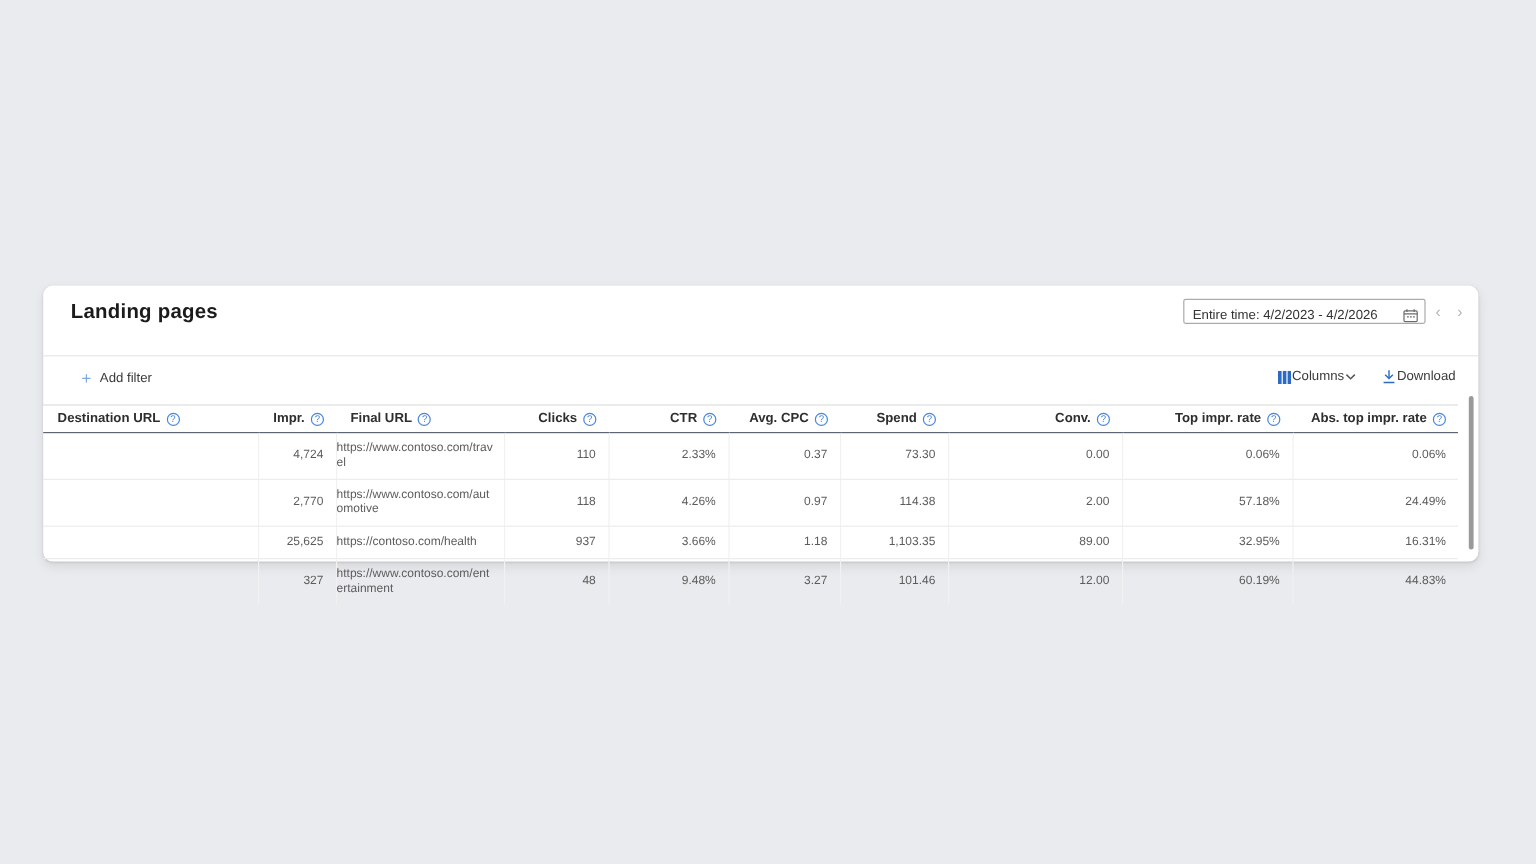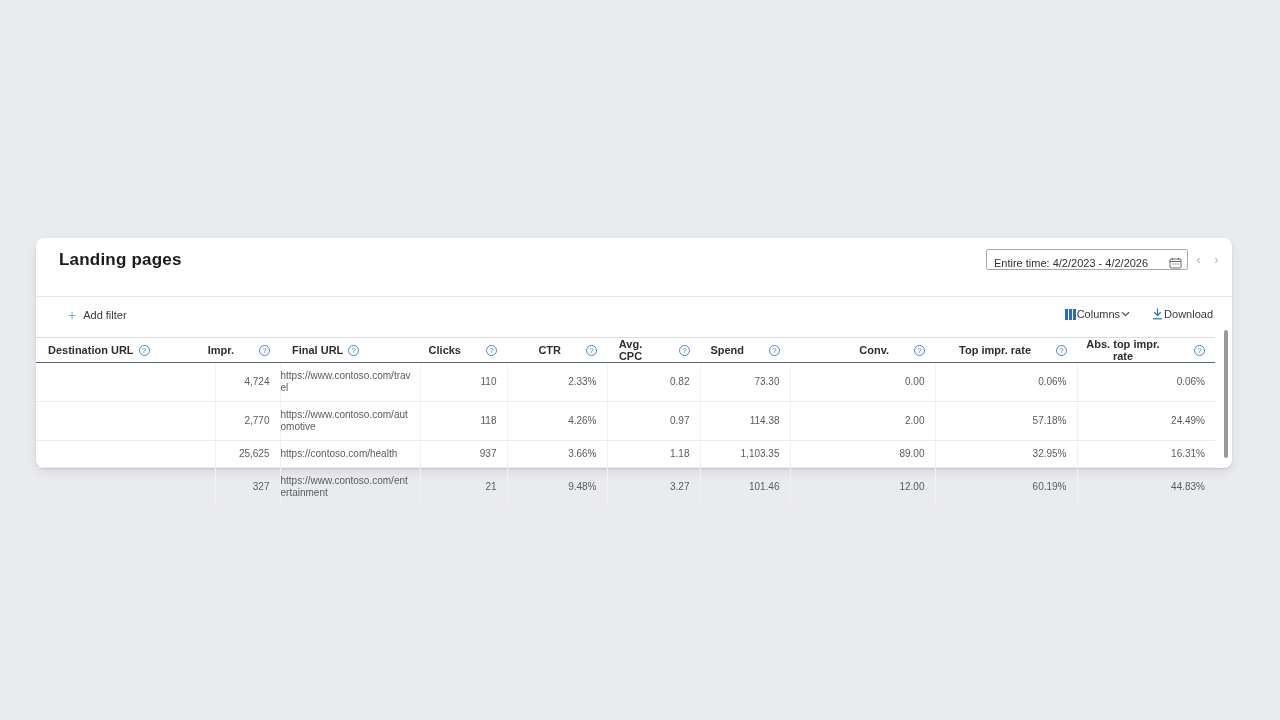--- a/index.html
+++ b/index.html
@@ -44,21 +44,21 @@
   
   .table-wrap { position:relative; }
   table { border-collapse:collapse; table-layout:fixed; width:1179px; }
   thead th {
     border-top:1px solid #dcdcdc; border-bottom:1px solid #5f6673;
     height:23px; font-size:11px; font-weight:700; color:#2e2e2e;
     vertical-align:middle; background:#fff;
   }
   th .h { display:flex; align-items:center; }
   th.al .h { justify-content:flex-start; padding-left:12px; }
-  th.ar .h { justify-content:flex-end; padding-right:10px;gap:20px; }
+  th.ar .h { justify-content:flex-end; padding-right:10px; }
   .info-icon {
     display:inline-flex; align-items:center; justify-content:center;
     width:11px; height:11px; border:1px solid #4a86d8; border-radius:50%;
     color:#4a86d8; font-size:8px; font-weight:400; margin-left:5px; flex:0 0 auto;
     cursor:pointer;
   }
   tbody td {
     font-size:10px; color:#5c5c5c; border-bottom:1px solid #ececec;
     border-right:1px solid #f1f1f1; padding:7px 0; vertical-align:middle;
     line-height:12px;
@@ -219,21 +219,21 @@
             </th>
         </tr>
       </thead>
       <tbody>
         <tr>
           <td class="al"></td>
           <td class="ar">4,724</td>
           <td class="al">https://www.contoso.com/travel</td>
           <td class="ar">110</td>
           <td class="ar">2.33%</td>
-          <td class="ar">0.82</td>
+          <td class="ar">0.37</td>
           <td class="ar">73.30</td>
           <td class="ar">0.00</td>
           <td class="ar">0.06%</td>
           <td class="ar">0.06%</td>
         </tr>
         <tr>
           <td class="al"></td>
           <td class="ar">2,770</td>
           <td class="al">https://www.contoso.com/automotive</td>
           <td class="ar">118</td>
@@ -253,21 +253,21 @@
           <td class="ar">1.18</td>
           <td class="ar">1,103.35</td>
           <td class="ar">89.00</td>
           <td class="ar">32.95%</td>
           <td class="ar">16.31%</td>
         </tr>
         <tr>
           <td class="al"></td>
           <td class="ar">327</td>
           <td class="al">https://www.contoso.com/entertainment</td>
-          <td class="ar">21</td>
+          <td class="ar">48</td>
           <td class="ar">9.48%</td>
           <td class="ar">3.27</td>
           <td class="ar">101.46</td>
           <td class="ar">12.00</td>
           <td class="ar">60.19%</td>
           <td class="ar">44.83%</td>
         </tr>
       </tbody>
     </table>
   </div>

